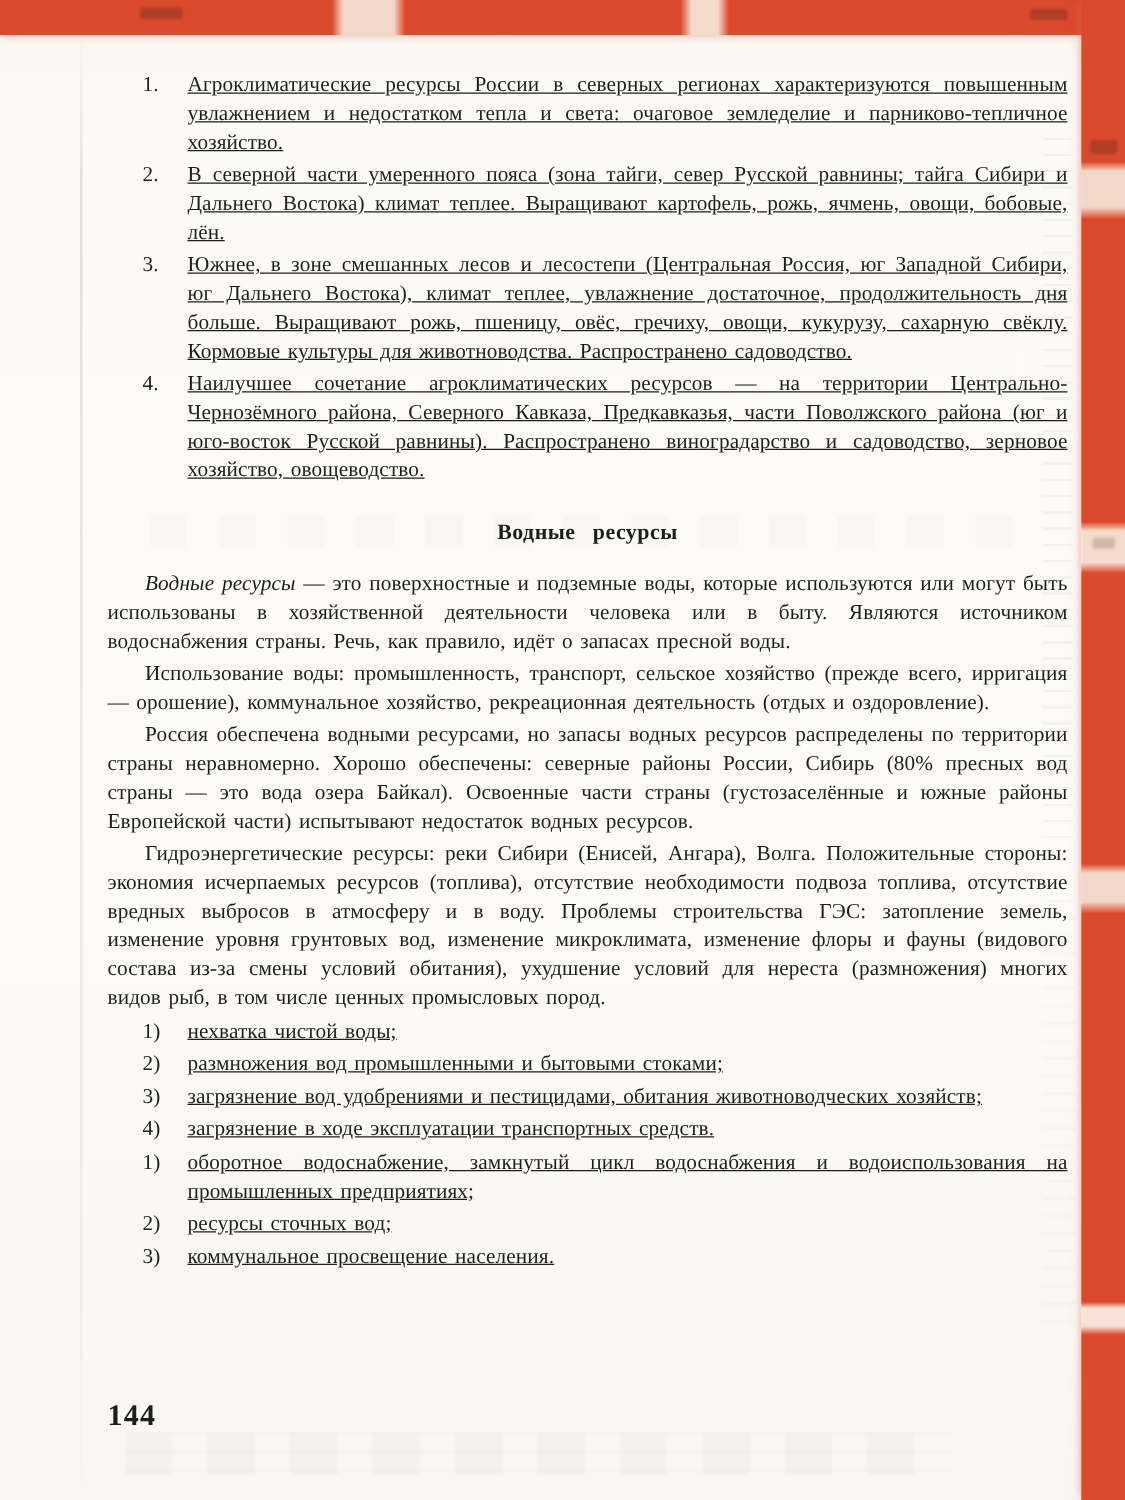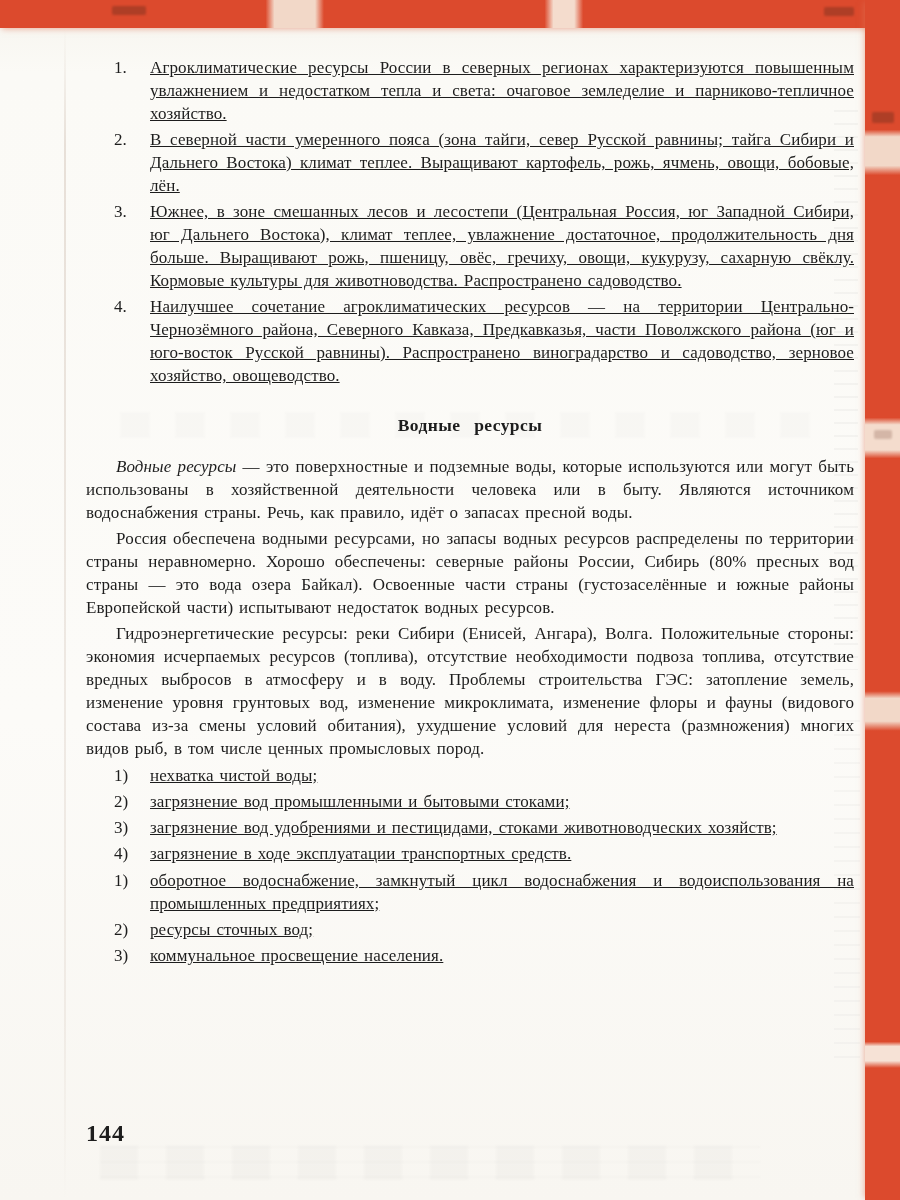--- a/index.html
+++ b/index.html
@@ -115,35 +115,36 @@
     <div class="num-item">
       <span class="num">4.</span>
       <span class="txt">Наилучшее сочетание агроклиматических ресурсов — на территории Центрально-Чернозёмного района, Северного Кавказа, Предкавказья, части Поволжского района (юг и юго-восток Русской равнины). Распространено виноградарство и садоводство, зерновое хозяйство, овощеводство.</span>
     </div>
   </div>
 
   <h2 class="section-title">Водные ресурсы</h2>
 
   <p class="para"><span class="italic">Водные ресурсы</span><span> — это поверхностные и подземные воды, которые используются или могут быть использованы в хозяйственной деятельности человека или в быту. Являются источником водоснабжения страны. Речь, как правило, идёт о запасах пресной воды.</span></p>
 
+  <p class="para">Использование воды: промышленность, транспорт, сельское хозяйство (прежде всего, ирригация — орошение), коммунальное хозяйство, рекреационная деятельность (отдых и оздоровление).</p>
   <p class="para">Россия обеспечена водными ресурсами, но запасы водных ресурсов распределены по территории страны неравномерно. Хорошо обеспечены: северные районы России, Сибирь (80% пресных вод страны — это вода озера Байкал). Освоенные части страны (густозаселённые и южные районы Европейской части) испытывают недостаток водных ресурсов.</p>
   <p class="para">Гидроэнергетические ресурсы: реки Сибири (Енисей, Ангара), Волга. Положительные стороны: экономия исчерпаемых ресурсов (топлива), отсутствие необходимости подвоза топлива, отсутствие вредных выбросов в атмосферу и в воду. Проблемы строительства ГЭС: затопление земель, изменение уровня грунтовых вод, изменение микроклимата, изменение флоры и фауны (видового состава из-за смены условий обитания), ухудшение условий для нереста (размножения) многих видов рыб, в том числе ценных промысловых пород.</p>
 
   <div class="num-list">
     <div class="num-item">
       <span class="num">1)</span>
       <span class="txt">нехватка чистой воды;</span>
     </div>
     <div class="num-item">
       <span class="num">2)</span>
-      <span class="txt">загрязнение вод промышленными и бытовыми стоками;</span>
+      <span class="txt">размножения вод промышленными и бытовыми стоками;</span>
     </div>
     <div class="num-item">
       <span class="num">3)</span>
-      <span class="txt">загрязнение вод удобрениями и пестицидами, стоками животноводческих хозяйств;</span>
+      <span class="txt">загрязнение вод удобрениями и пестицидами, обитания животноводческих хозяйств;</span>
     </div>
     <div class="num-item">
       <span class="num">4)</span>
       <span class="txt">загрязнение в ходе эксплуатации транспортных средств.</span>
     </div>
   </div>
 
   <div class="num-list">
     <div class="num-item">
       <span class="num">1)</span>

